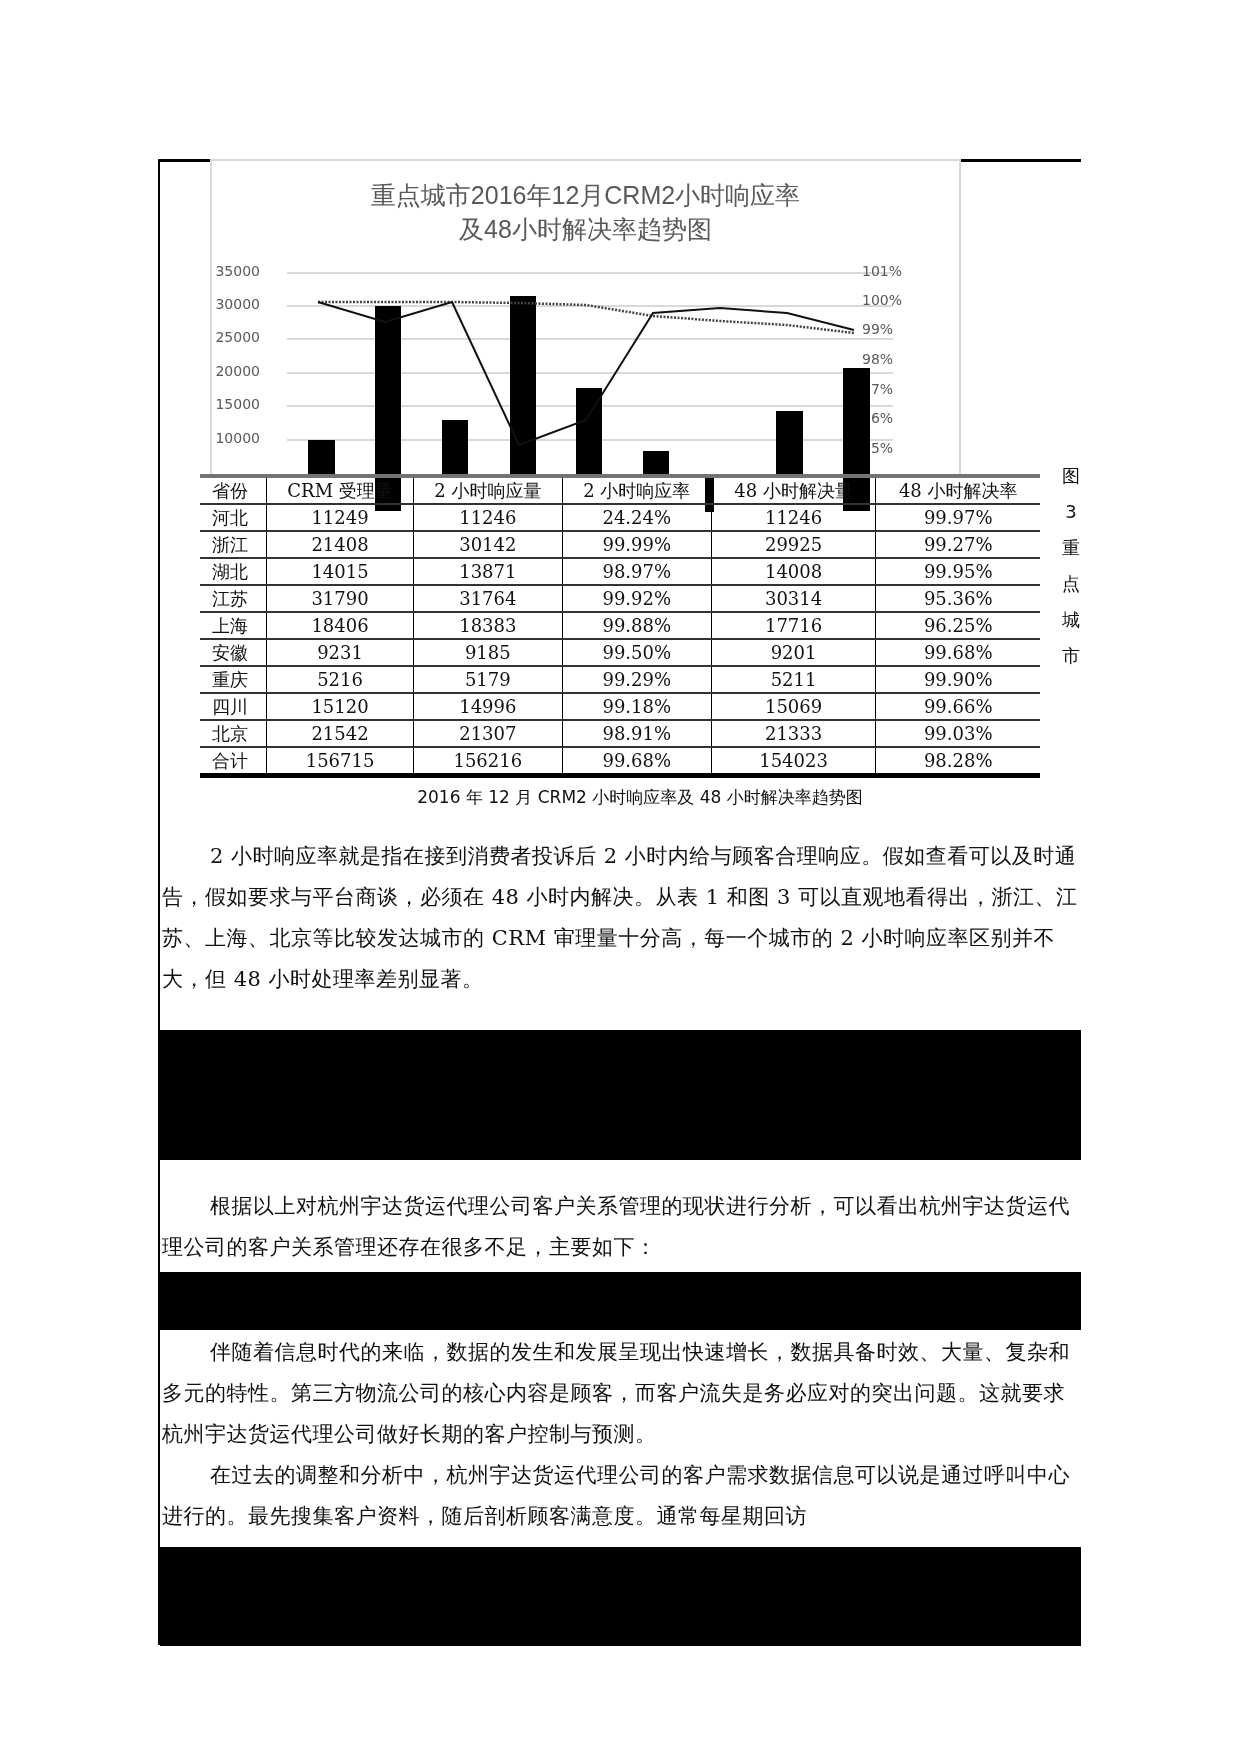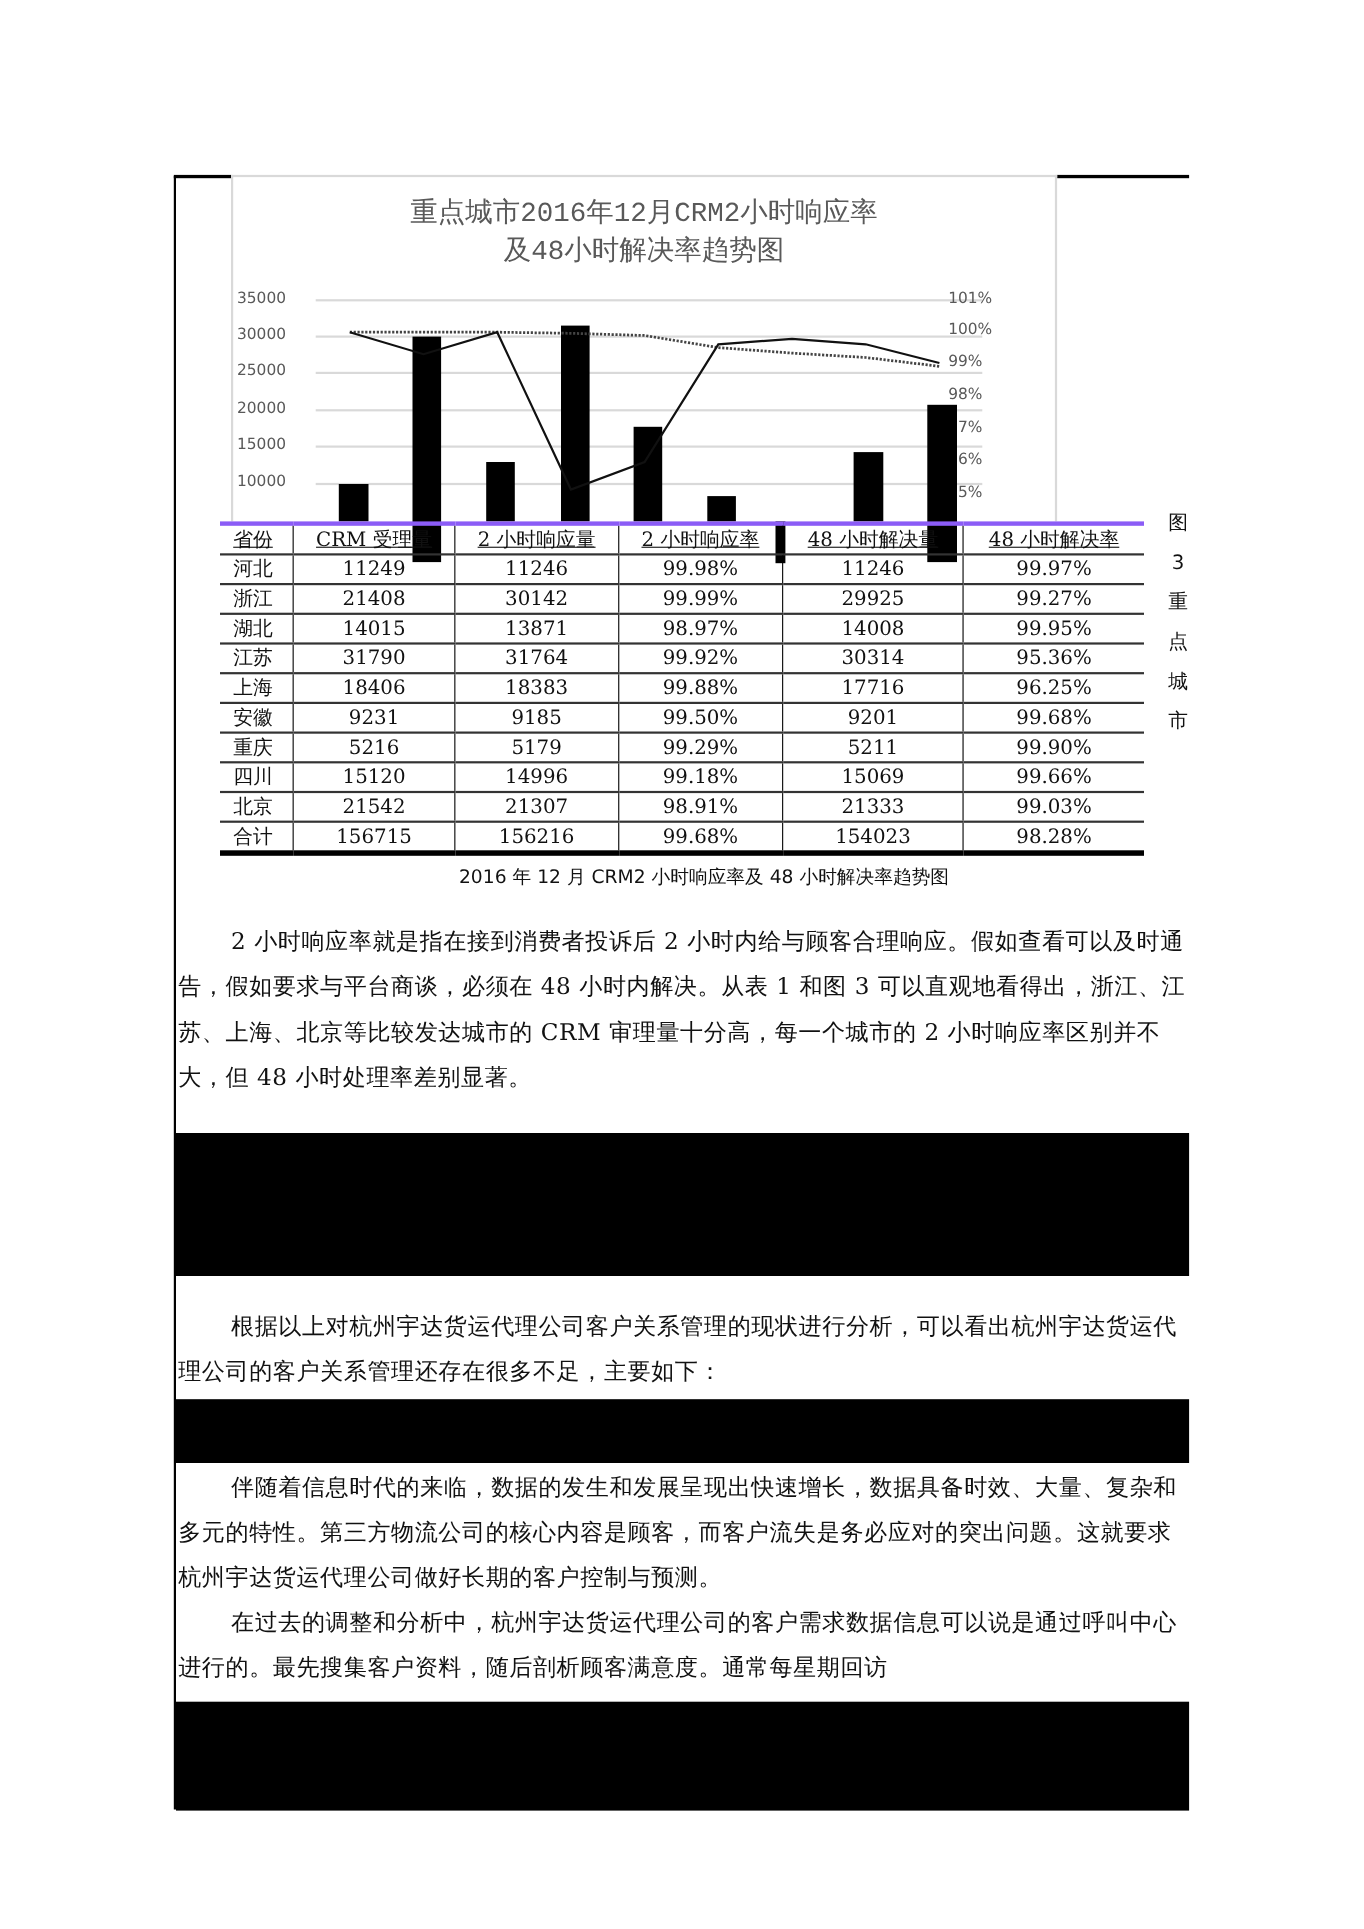--- a/index.html
+++ b/index.html
@@ -3,31 +3,31 @@
 <meta charset="utf-8">
 <style>
   html, body { margin: 0; padding: 0; background: #ffffff; }
   body { width: 1240px; height: 1754px; position: relative; overflow: hidden;
          font-family: "DejaVu Serif", "Liberation Serif", serif; color: #111; }
   .abs { position: absolute; }
   .frame-left { left: 158px; top: 160px; width: 2px; height: 1485px; background: #000; }
   .frame-top-left { left: 158px; top: 159px; width: 52px; height: 3px; background: #000; }
   .frame-top-right { left: 961px; top: 159px; width: 120px; height: 3px; background: #000; }
   .chart-box { left: 210px; top: 159px; width: 751px; height: 315px; border: 2px solid #d9d9d9; border-bottom: none; background: #fff; box-sizing: border-box; }
-  .chart-title { left: 210px; top: 178px; width: 751px; text-align: center; font-family: Liberation Mono, monospace; color: #595959; font-size: 25px; line-height: 34px; }
+  .chart-title { left: 210px; top: 178px; width: 751px; text-align: center; font-family: Liberation Sans, sans-serif; color: #595959; font-size: 25px; line-height: 34px; }
   .ytick { font-family: "DejaVu Sans", "Liberation Sans", sans-serif; font-size: 14px; color: #595959; width: 60px; }
   .ytick.left { text-align: right; left: 200px; }
   .ytick.right { text-align: left; left: 862px; }
   .gridline { left: 287px; width: 606px; height: 2px; background: #d9d9d9; }
   svg.plot { position: absolute; left: 0; top: 0; }
 
   table.data { position: absolute; left: 200px; top: 474px; width: 840px; border-collapse: collapse; font-family: "DejaVu Serif", "Liberation Serif", serif; font-size: 18px; background: transparent; }
   table.data th, table.data td { height: 25px; padding: 0; text-align: center; font-weight: normal; border-bottom: 2px solid #333; border-left: 1px solid #000; line-height: 24px; }
   table.data th:first-child, table.data td:first-child { border-left: none; text-align: left; padding-left: 12px; }
-  table.data thead tr th { border-top: 4px solid #8b5cf6; text-decoration: underline; }
+  table.data thead tr th { border-top: 4px solid #737373; }
   table.data tr.total td { border-bottom: 5px solid #000; }
 
   .side-label { left: 1060px; top: 458px; width: 22px; font-family: "DejaVu Sans", "Liberation Sans", sans-serif; font-size: 18px; line-height: 36px; text-align: center; }
   .caption { left: 160px; top: 786px; width: 920px; text-align: center; font-family: "DejaVu Sans", "Liberation Sans", sans-serif; font-size: 17px; padding-left: 20px; }
   .para { left: 162px; width: 916px; font-size: 21px; line-height: 41px; font-family: "DejaVu Serif", "Liberation Serif", serif; letter-spacing: 0.5px; }
   .para p { margin: 0; }
   .indent { text-indent: 48px; }
   .redact { left: 160px; width: 921px; background: #000; }
 </style>
 </head>
@@ -93,21 +93,21 @@
       <th>2 小时响应率</th>
       <th>48 小时解决量</th>
       <th>48 小时解决率</th>
     </tr>
   </thead>
   <tbody>
     <tr>
       <td>河北</td>
         <td>11249</td>
         <td>11246</td>
-        <td>99.98%</td>
+        <td>24.24%</td>
         <td>11246</td>
         <td>99.97%</td>
     </tr>
     <tr>
       <td>浙江</td>
         <td>21408</td>
         <td>30142</td>
         <td>99.99%</td>
         <td>29925</td>
         <td>99.27%</td>

